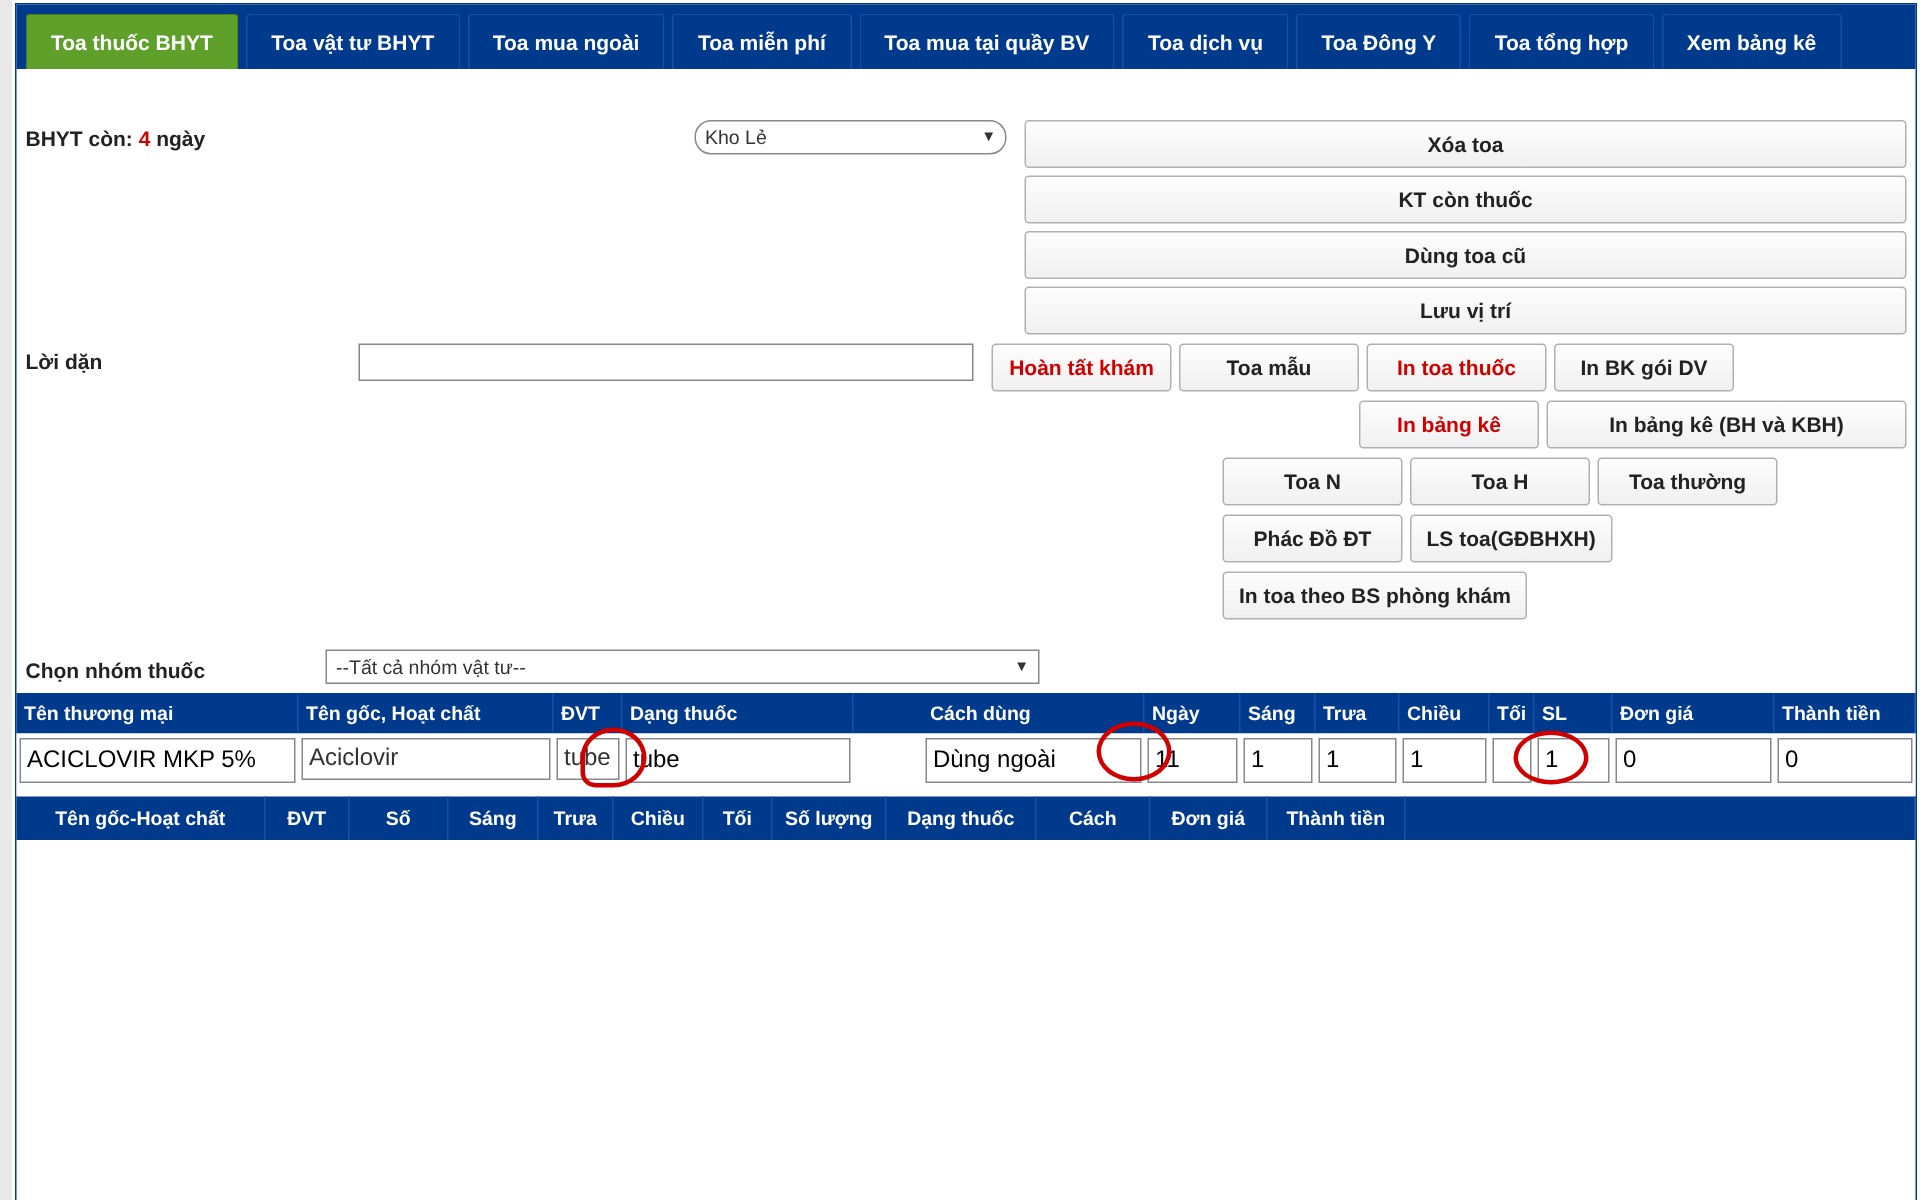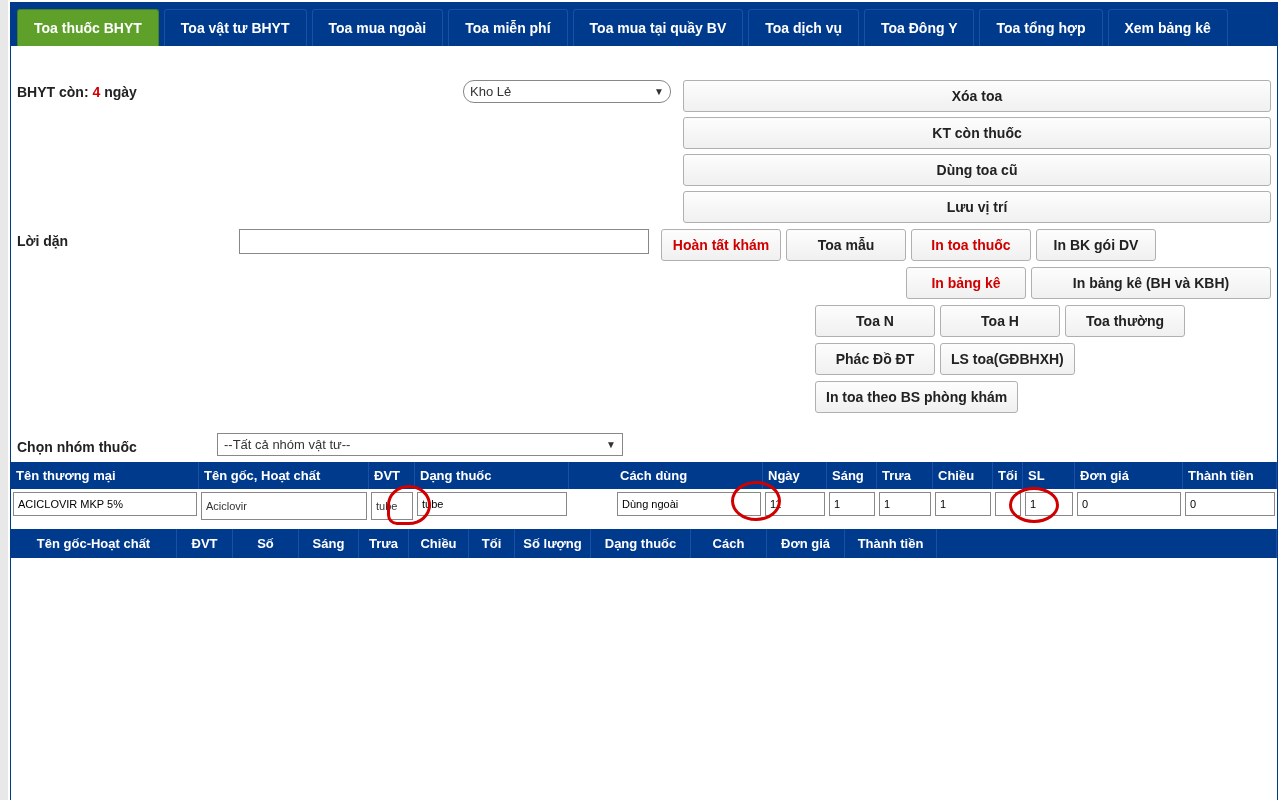--- a/index.html
+++ b/index.html
@@ -123,21 +123,21 @@
       background: #fff;
       position: relative;
     }
     .entry-row .cell {
       padding: 0 2px;
     }
     .entry-row input, .entry-row .readonly {
       width: 100%;
       border: 1px solid #888;
       padding: 5px 4px;
-      font-size: 11px;
+      font-size: 16px;
       background: #fff;
     }
     .entry-row .readonly {
       display: block;
       min-height: 26px;
       line-height: 16px;
     }
     .red-circle {
       position: absolute;
       border: 3px solid #d10000;
@@ -267,21 +267,21 @@
       <div class="info-row" style="justify-content:flex-start;">
         <div style="width:790px;"></div>
         <div class="btn-grid" id="btn-row-6">
             <div class="btn">In toa theo BS phòng khám</div>
           </div>
       </div>
     </div>
 
     <div class="group-row">
       <div class="info-label" style="width:180px;">Chọn nhóm thuốc</div>
-      <div class="select-box" style="width:406px;">
+      <div class="select-box" style="width:476px;">
         <span>--Tất cả nhóm vật tư--</span>
           <span class="caret">▼</span>
       </div>
     </div>
 
     <div class="table-header">
       <div class="th c-ten-tm">Tên thương mại</div>
       <div class="th c-ten-goc">Tên gốc, Hoạt chất</div>
       <div class="th c-dvt">ĐVT</div>
       <div class="th c-dang">Dạng thuốc</div>

